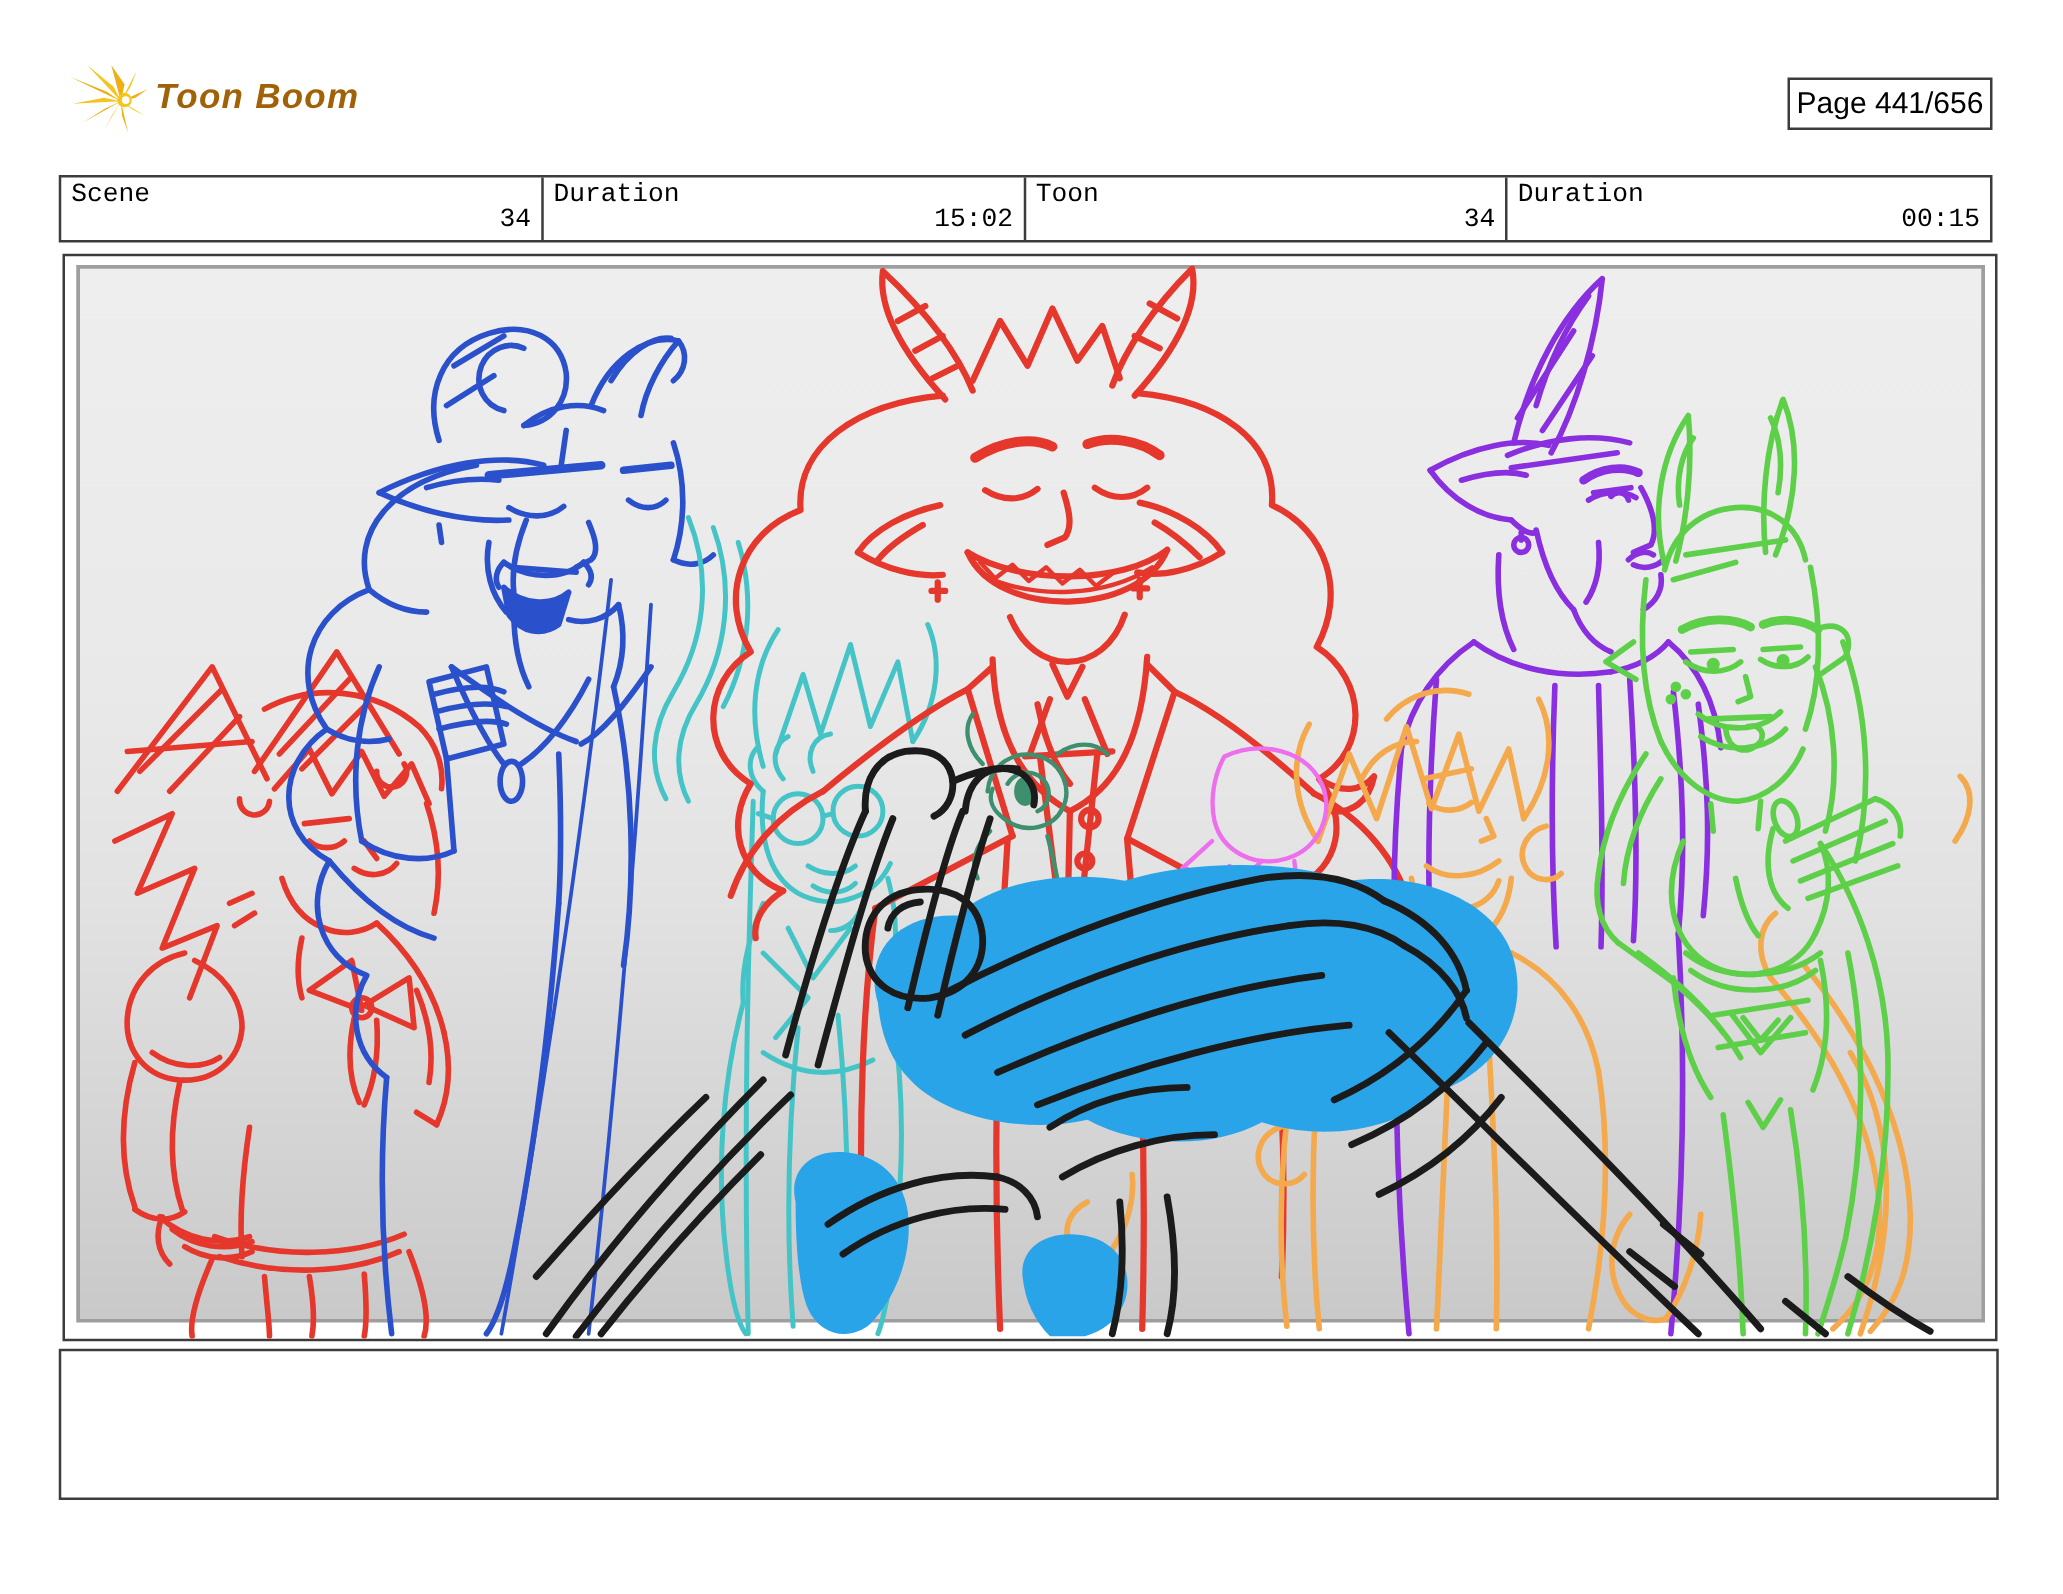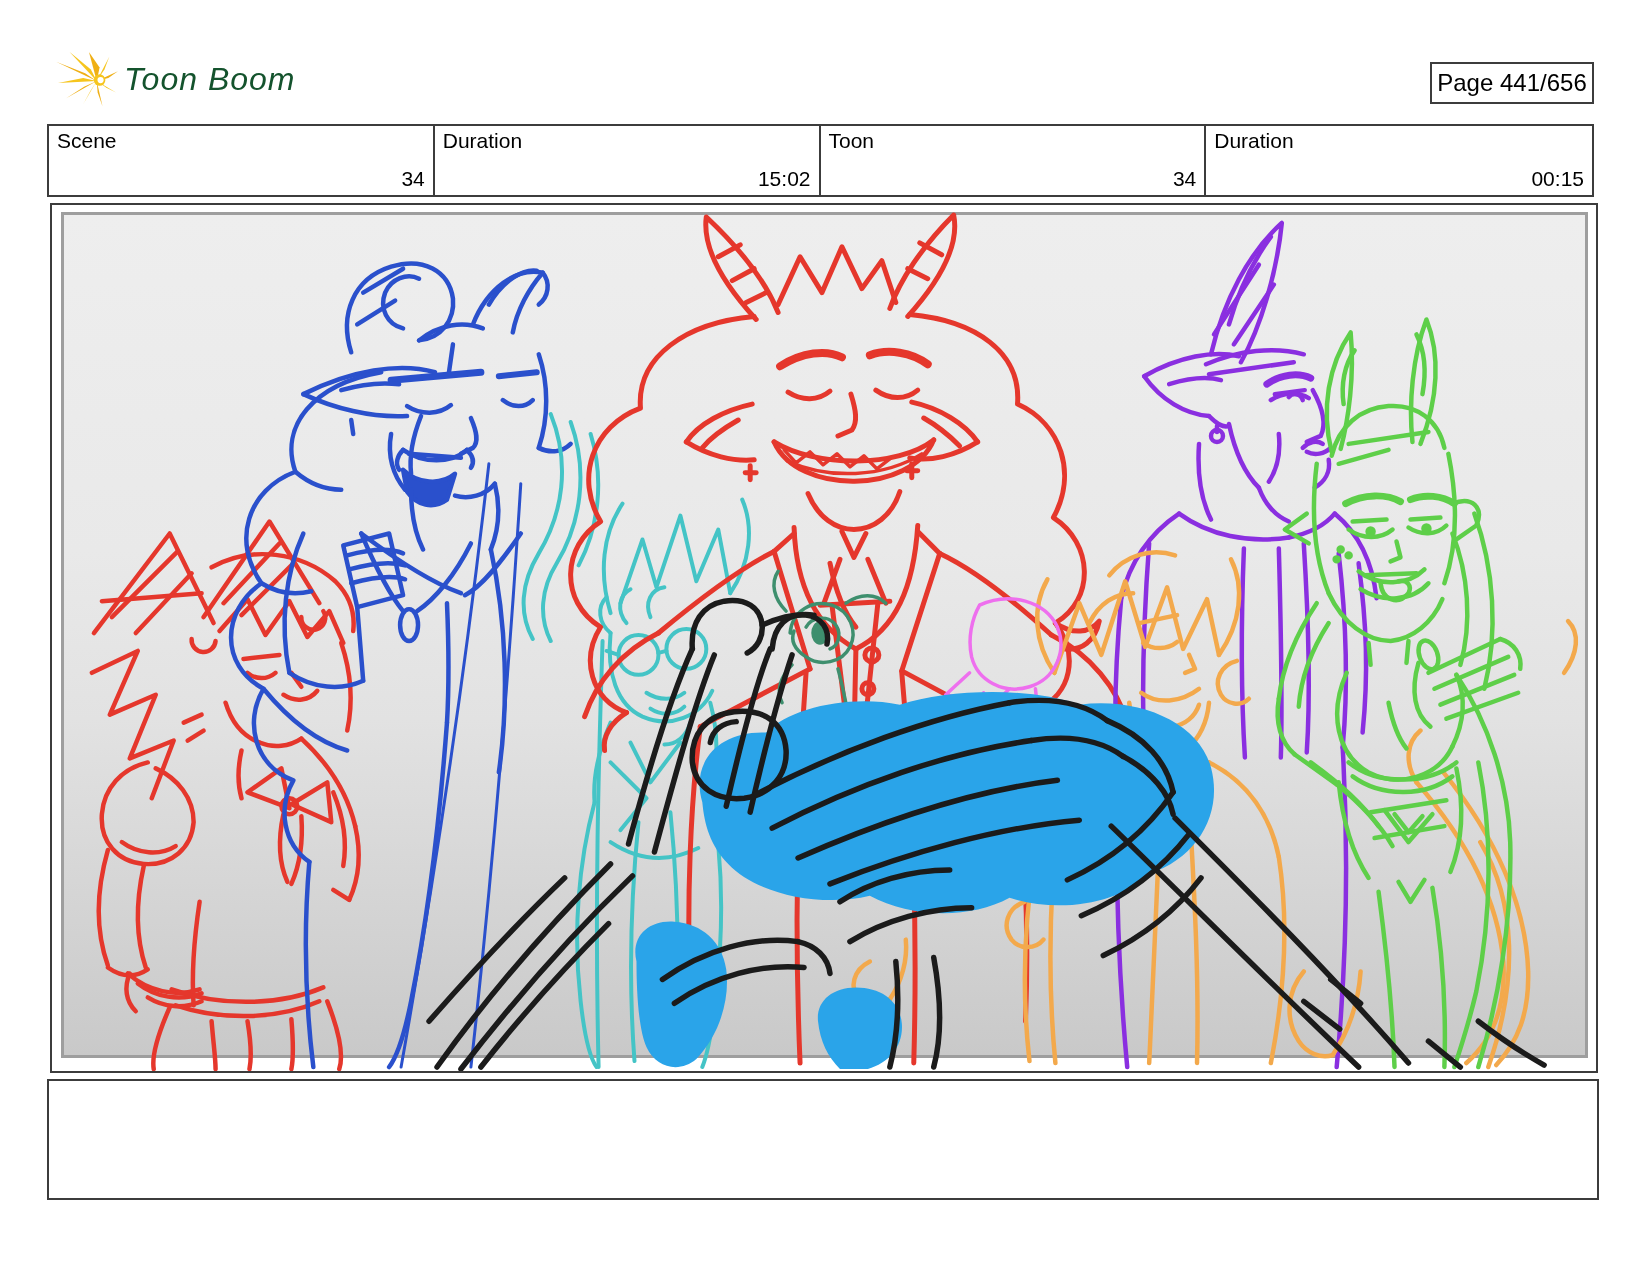--- a/index.html
+++ b/index.html
@@ -2,26 +2,26 @@
 <html style="--sketch-red: #E5372C; --sketch-blue: #2A50CC; --sketch-teal: #44C4C6; --sketch-purple: #8A2FE0; --sketch-green: #5ECF49; --sketch-orange: #F3A94C; --sketch-pink: #EE6FEE; --sketch-darkgreen: #3E8F6E; --sketch-black: #1B1B1B; --paint-blue: #2AA4E9; --logo-yellow: #F6C51D; --logo-yellow-dark: #EFAF14;"><head>
 <meta charset="utf-8">
 <style>
   html,body{margin:0;padding:0;background:#ffffff;}
   body{width:1650px;height:1275px;position:relative;font-family:"Liberation Sans",sans-serif;color:#000;}
   .abs{position:absolute;}
 
   
   #header{left:0;top:48px;width:1650px;height:64px;}
   #logo{left:55px;top:4px;width:66px;height:58px;}
-  #logo-text{left:124px;top:13px;font-size:32px;font-weight:normal;font-style:italic;color:#14532d;letter-spacing:1px;}
+  #logo-text{left:124px;top:13px;font-size:28px;font-weight:bold;font-style:italic;color:#a16207;letter-spacing:1px;}
   #doc-title{left:252px;top:15px;font-size:25px;font-weight:bold;color:#111;}
   #page-box{left:1430px;top:14px;width:160px;height:38px;border:2px solid #3c3c3c;display:flex;align-items:center;justify-content:center;font-size:24px;font-weight:normal;background:#fff;}
 
   
-  #info-table{left:47px;top:124px;width:1547px;height:73px;border:2px solid #3c3c3c;box-sizing:border-box;display:grid;grid-template-columns:1fr 1fr 1fr 1fr;background:#fff;}
+  #info-table{left:47px;top:140px;width:1547px;height:54px;border:2px solid #3c3c3c;box-sizing:border-box;display:grid;grid-template-columns:1fr 1fr 1fr 1fr;background:#fff;font-family:Liberation Mono, monospace;}
   .info-cell{position:relative;border-right:2px solid #3c3c3c;}
   .info-cell:last-child{border-right:none;}
   .info-label{position:absolute;left:8px;top:3px;font-size:21px;}
   .info-value{position:absolute;right:8px;bottom:4px;font-size:21px;}
 
   
   #panel-frame{left:50px;top:203px;width:1548px;height:870px;border:2px solid #3c3c3c;box-sizing:border-box;background:#fff;overflow:hidden;}
   #panel-bg{position:absolute;left:9px;top:7px;width:1527px;height:846px;box-sizing:border-box;border:3px solid #9e9e9e;
     background:linear-gradient(180deg,#eeeeee 0%,#e9e9e9 40%,#e2e2e2 60%,#c9c9c9 100%);}
   #panel-art{position:absolute;left:0;top:0;width:100%;height:100%;}

